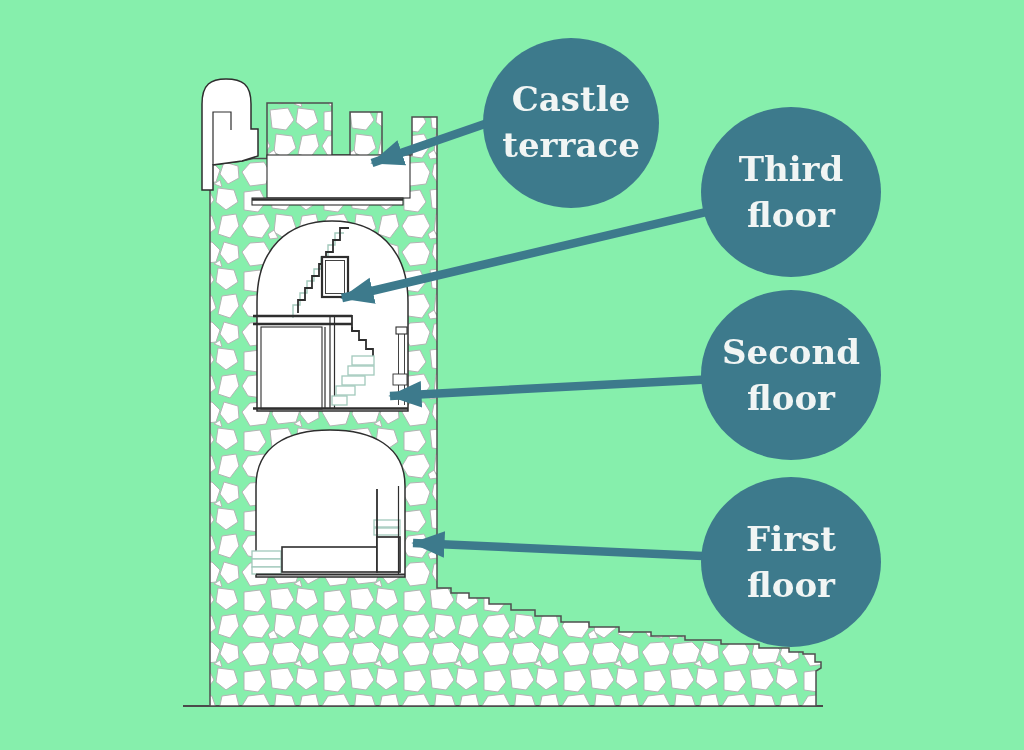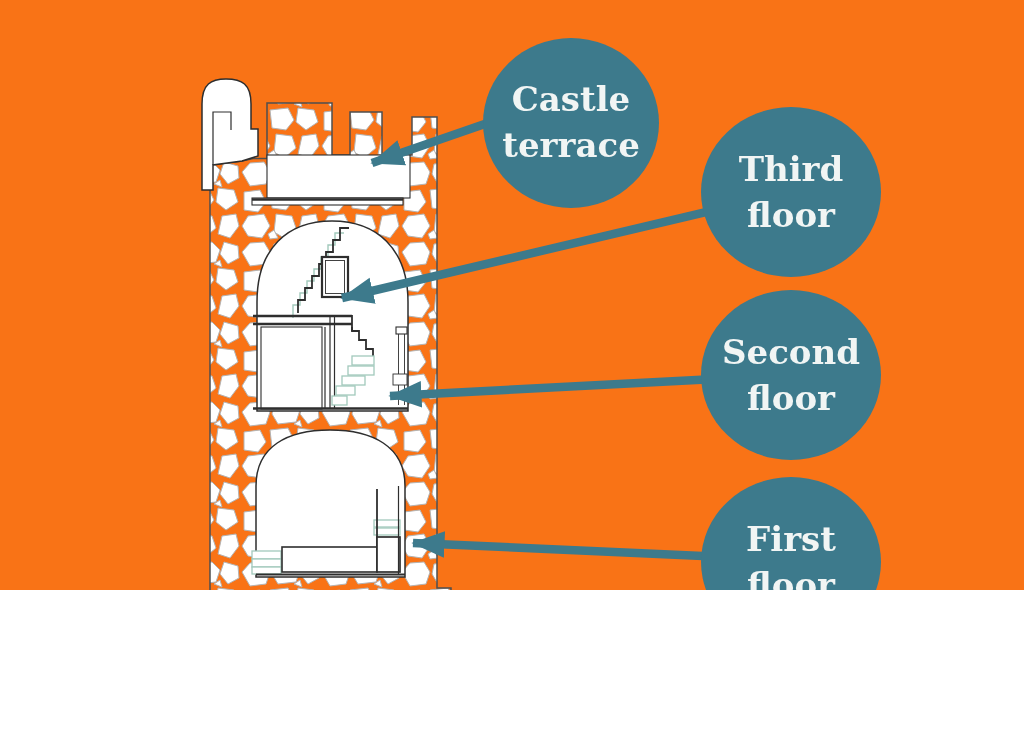--- a/index.html
+++ b/index.html
@@ -1,16 +1,16 @@
 <!DOCTYPE html>
 <html style="--accent: #3d7a8c; --label-text: #f1f5f4; --line: #2e2e2e; --stone: #b3b3b3; --stair: #a2c9bc;"><head>
 <meta charset="utf-8">
 <style>
   html,body{margin:0;padding:0;background:#fff;}
-  .stage{position:relative;width:1024px;height:590px;background:#f97316;overflow:hidden;
+  .stage{position:relative;width:1024px;height:750px;background:#86efac;overflow:hidden;
          font-family:"DejaVu Serif","Liberation Serif",serif;}
   .stage svg{position:absolute;inset:0;}
 
   
   .stone{fill:#ffffff;stroke:var(--stone,#b3b3b3);stroke-width:1;stroke-linejoin:round;}
   .body{fill:url(#stonePattern);stroke:#4f4f4f;stroke-width:1.5;stroke-linejoin:miter;}
 
   
   .wf{fill:#ffffff;stroke:var(--line,#2e2e2e);stroke-width:1.5;stroke-linejoin:miter;}
   .wf-thin{fill:#ffffff;stroke:var(--line,#2e2e2e);stroke-width:1.1;}

